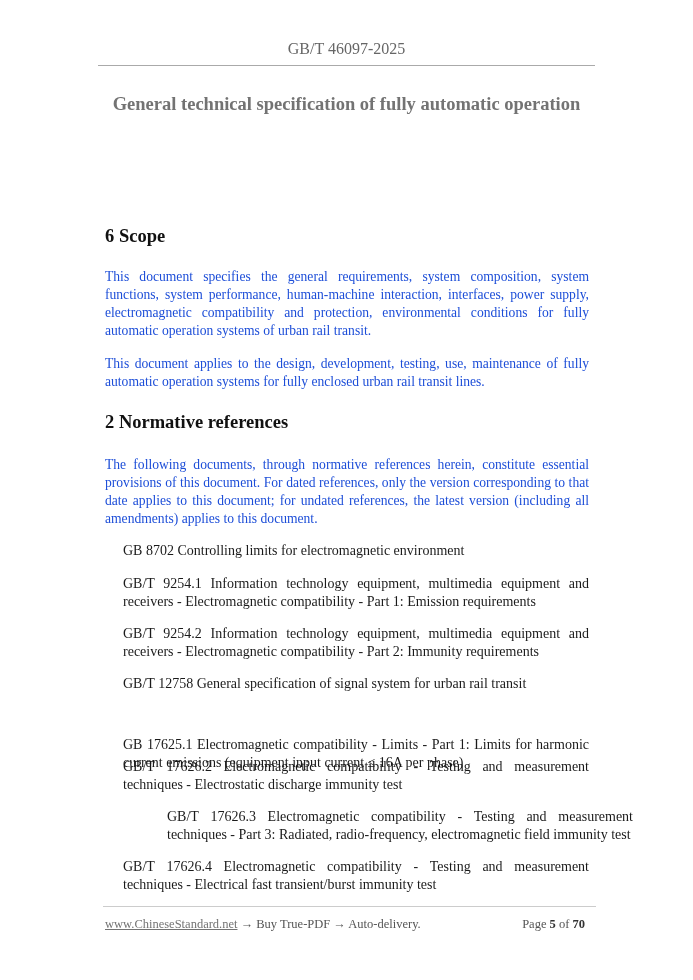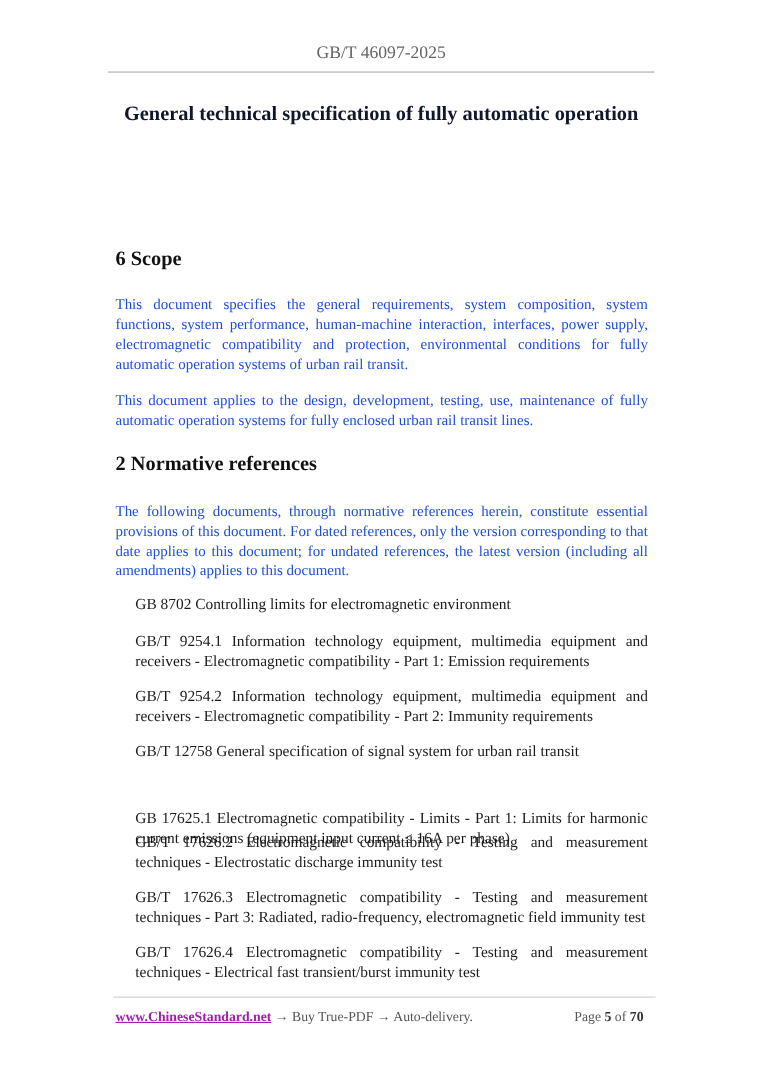--- a/index.html
+++ b/index.html
@@ -2,29 +2,29 @@
 <html><head>
 <meta charset="utf-8">
 <style>
   html, body { margin: 0; padding: 0; background: #ffffff; }
   body { width: 693px; height: 980px; position: relative; overflow: hidden;
          font-family: "Liberation Serif", "DejaVu Serif", serif; color: #111; }
   .header-code { position: absolute; top: 40px; left: 0; width: 693px; text-align: center;
                  font-size: 16px; color: #666; }
   .header-rule { position: absolute; top: 65px; left: 98px; width: 497px; height: 1px; background: #aaa; }
   .title { position: absolute; top: 86px; left: 60px; width: 573px; text-align: center;
-           font-weight: bold; font-size: 18.5px; line-height: 36px; color: #0f172a; }
+           font-weight: bold; font-size: 18.5px; line-height: 36px; color: #737373; }
   .h1 { position: absolute; left: 105px; font-weight: bold; font-size: 18.5px; color: #111; margin: 0; }
   .para { position: absolute; left: 105px; width: 484px; font-size: 13.6px; line-height: 18px;
           text-align: justify; margin: 0; color: #1d4ed8; }
   .ref { position: absolute; left: 123px; width: 466px; font-size: 14px; line-height: 18px;
          text-align: justify; margin: 0; color: #1a1a1a; }
   .footer-rule { position: absolute; top: 906px; left: 103px; width: 493px; height: 1px; background: #ccc; }
   .footer { position: absolute; top: 917px; left: 105px; width: 480px; font-size: 12.5px; color: #555; }
-  .footer a { color: #a21caf; text-decoration: underline; font-weight: bold; }
+  .footer a { color: #737373; text-decoration: underline; }
   .footer .page { position: absolute; right: 0; top: 0; }
   .footer .page b { color: #333; }
 </style>
 </head>
 <body>
 
 <div class="header-code">GB/T 46097-2025</div>
 <div class="header-rule"></div>
 
 <div class="title">
@@ -37,21 +37,21 @@
 
 <h2 class="h1" style="top:412px;">2 Normative references</h2>
 <p class="para" style="top:456px;">The following documents, through normative references herein, constitute essential provisions of this document. For dated references, only the version corresponding to that date applies to this document; for undated references, the latest version (including all amendments) applies to this document.</p>
 
 <p class="ref" style="top:542px;">GB 8702 Controlling limits for electromagnetic environment</p>
 <p class="ref" style="top:575px;">GB/T 9254.1 Information technology equipment, multimedia equipment and receivers - Electromagnetic compatibility - Part 1: Emission requirements</p>
 <p class="ref" style="top:625px;">GB/T 9254.2 Information technology equipment, multimedia equipment and receivers - Electromagnetic compatibility - Part 2: Immunity requirements</p>
 <p class="ref" style="top:675px;">GB/T 12758 General specification of signal system for urban rail transit</p>
 <p class="ref" style="top:720px;margin-top:16px;">GB 17625.1 Electromagnetic compatibility - Limits - Part 1: Limits for harmonic current emissions (equipment input current ≤ 16A per phase)</p>
 <p class="ref" style="top:758px;">GB/T 17626.2 Electromagnetic compatibility - Testing and measurement techniques - Electrostatic discharge immunity test</p>
-<p class="ref" style="top:808px;">GB/T 17626.3 Electromagnetic compatibility - Testing and measurement techniques - Part 3: Radiated, radio-frequency, electromagnetic field immunity test</p>
+<p class="ref" style="top:808px;margin-left:44px;">GB/T 17626.3 Electromagnetic compatibility - Testing and measurement techniques - Part 3: Radiated, radio-frequency, electromagnetic field immunity test</p>
 <p class="ref" style="top:858px;">GB/T 17626.4 Electromagnetic compatibility - Testing and measurement techniques - Electrical fast transient/burst immunity test</p>
 
 <div class="footer-rule"></div>
 <div class="footer">
   <a>www.ChineseStandard.net</a><span> → Buy True-PDF → Auto-delivery.</span>
   <span class="page">
     <span>Page</span>
     <b>5</b>
     <span>of</span>
     <b>70</b>

